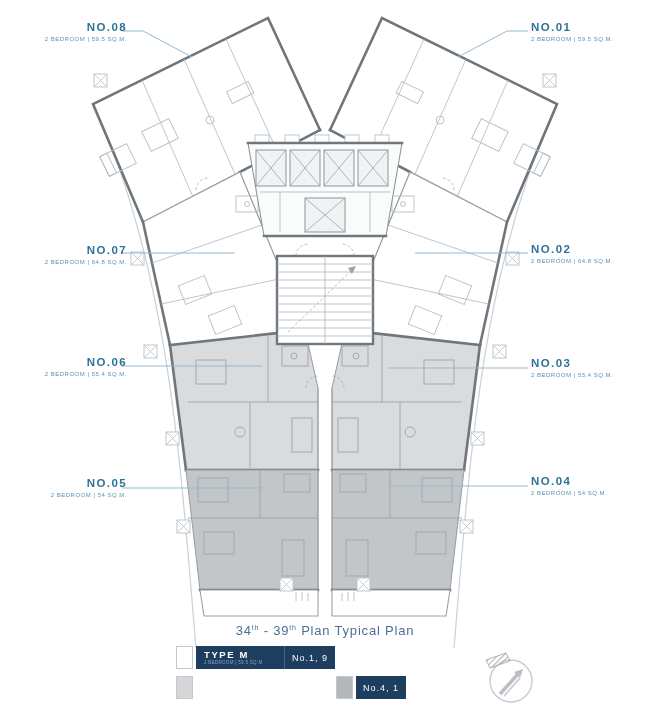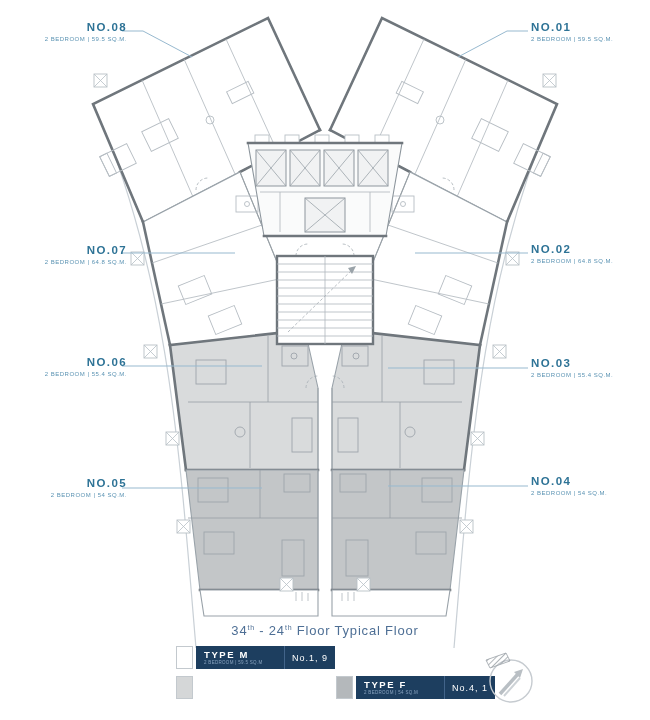--- a/index.html
+++ b/index.html
@@ -213,43 +213,39 @@
   <div class="unit-label left-side" style="right:531px;top:477px">
     <div class="no">NO.05</div>
     <div class="spec">2 BEDROOM | 54 SQ.M.</div>
   </div>
   <div class="unit-label right-side" style="left:531px;top:475px">
     <div class="no">NO.04</div>
     <div class="spec">2 BEDROOM | 54 SQ.M.</div>
   </div>
 
   <div class="plan-title">
-    <span>34</span><sup>th</sup><span> - </span><span>24</span><sup>th</sup><span> Floor Typical Floor</span>
+    <span>34</span><sup>th</sup><span> - </span><span>39</span><sup>th</sup><span> Plan Typical Plan</span>
   </div>
 
   <div class="legend-item" style="left:176px;top:646px">
     <div class="legend-swatch" style="background-color: rgb(255, 255, 255);"></div>
     <div class="legend-box">
       <div class="legend-left">
         <div class="legend-type">TYPE M</div>
         <div class="legend-spec">2 BEDROOM | 59.5 SQ.M</div>
       </div>
       <div class="legend-units">No.1, 9</div>
     </div>
   </div>
   <div class="legend-item" style="left:176px;top:676px">
     <div class="legend-swatch" style="background-color: rgb(213, 215, 216);"></div>
   </div>
   <div class="legend-item" style="left:336px;top:676px">
     <div class="legend-swatch" style="background-color: rgb(180, 184, 187);"></div>
     <div class="legend-box">
-      <div class="legend-left">
-        <div class="legend-type">TYPE F</div>
-        <div class="legend-spec">2 BEDROOM | 54 SQ.M</div>
-      </div>
       <div class="legend-units">No.4, 1</div>
     </div>
   </div>
 
   <svg class="compass" width="62" height="62" viewBox="0 0 62 62">
     <defs>
       <pattern id="hatch" width="4" height="4" patternTransform="rotate(45)" patternUnits="userSpaceOnUse">
         <line x1="0" y1="0" x2="0" y2="4" stroke="#8d959b" stroke-width="1.4"></line>
       </pattern>
     </defs>

